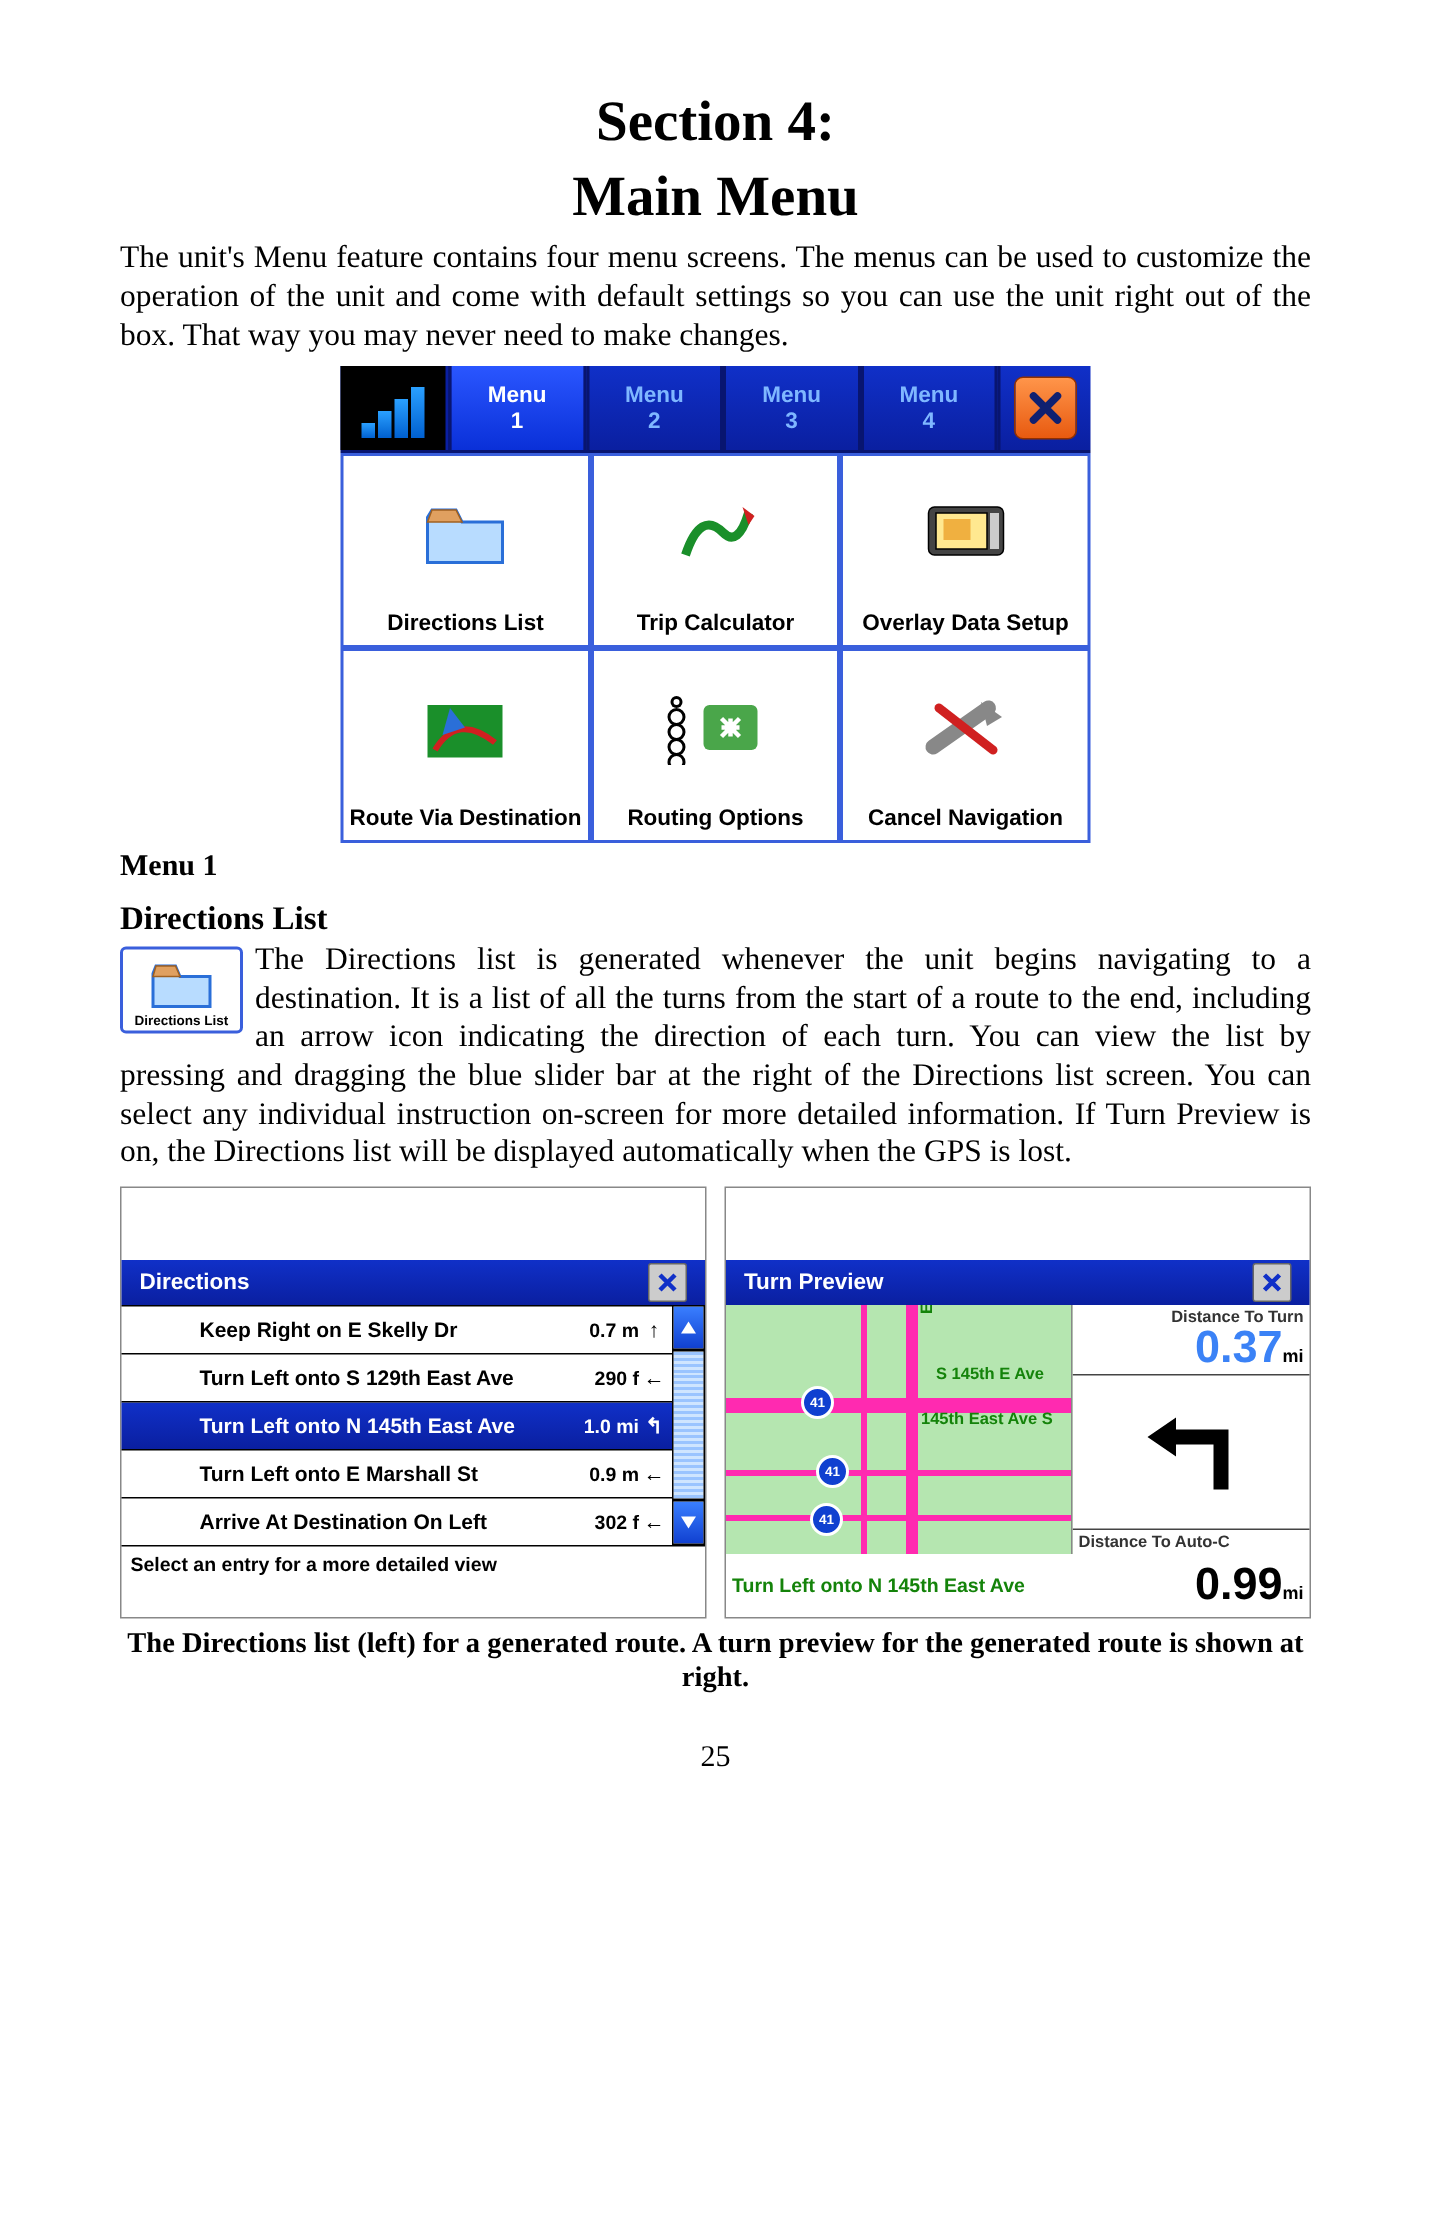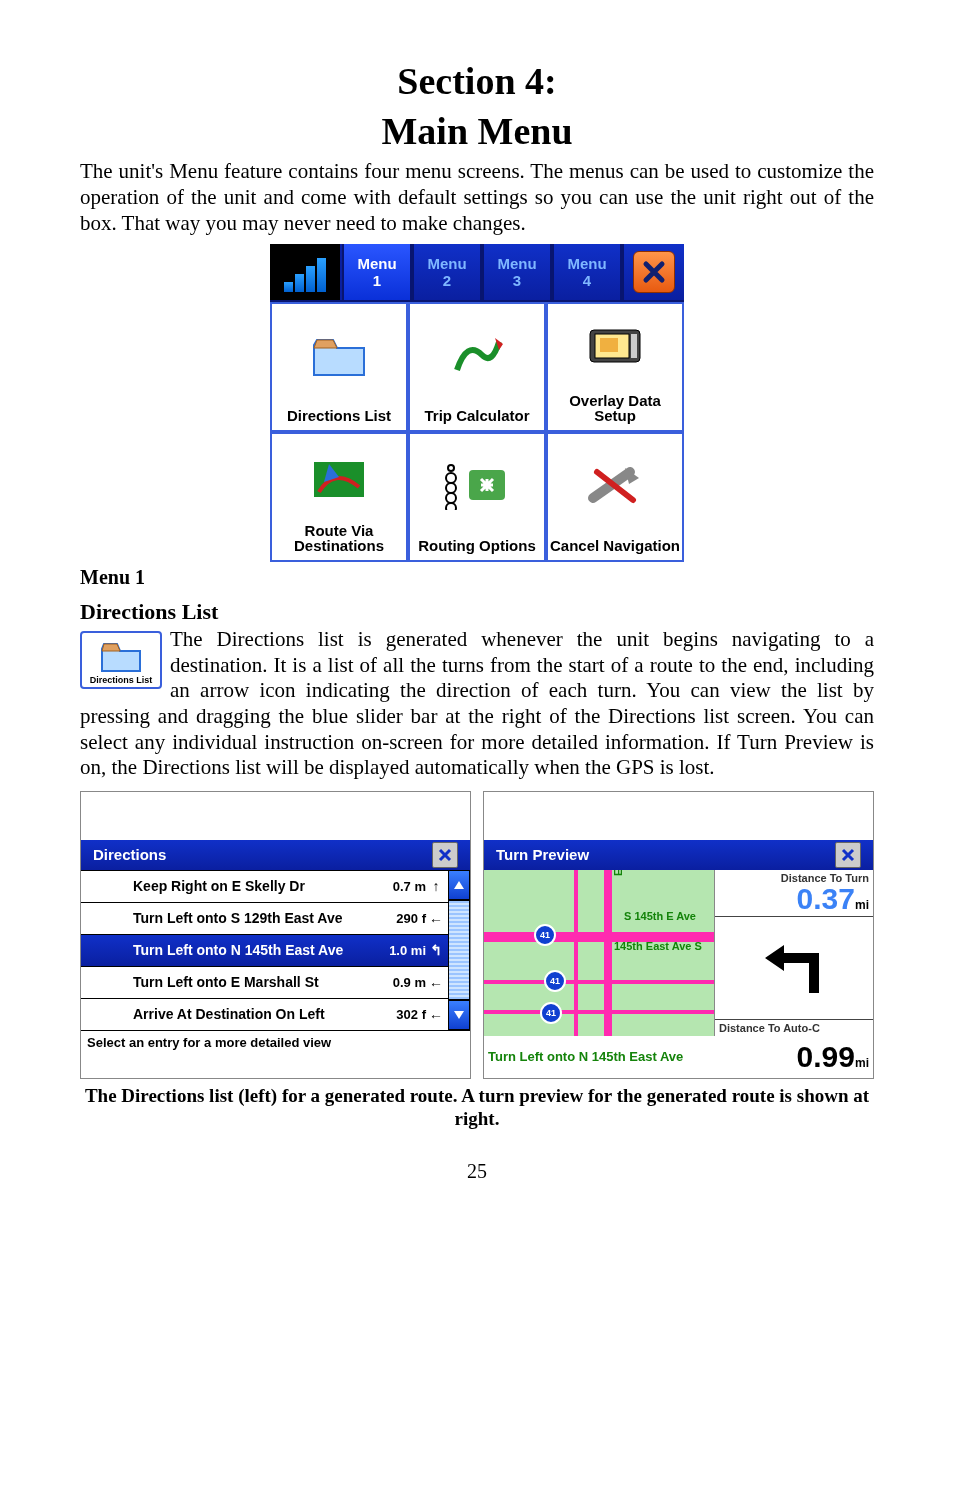--- a/index.html
+++ b/index.html
@@ -61,21 +61,21 @@
   }
   .page-num {
     text-align: center;
     font-size: 20px;
     margin-top: 30px;
   }
 
   
   .menu-outer {
     display: inline-block;
-    width: 414px;
+    width: 500px;
     background: #fff;
     text-align: left;
     vertical-align: top;
   }
   .tabbar {
     display: flex;
     height: 56px;
     background: linear-gradient(#1030c8,#0a1fa0);
     align-items: stretch;
     border-bottom: 2px solid #081570;
@@ -293,21 +293,21 @@
         <div class="cell-label">Overlay Data Setup</div>
       </div>
       <div class="menu-cell">
         <div class="cell-icon">
           <svg width="60" height="50" viewBox="0 0 60 50">
               <path d="M5 10 L55 10 L55 45 L5 45 Z" fill="#1a8f2a"></path>
               <path d="M10 40 Q25 15 50 35" stroke="#d02020" stroke-width="4" fill="none"></path>
               <path d="M20 12 L30 25 L15 30 Z" fill="#2a6fd8"></path>
             </svg>
         </div>
-        <div class="cell-label">Route Via Destinations</div>
+        <div class="cell-label">Route Via Destination</div>
       </div>
       <div class="menu-cell">
         <div class="cell-icon">
           <svg width="80" height="50" viewBox="0 0 80 50">
             <circle cx="14" cy="8" r="4" fill="#000"></circle>
               <circle cx="14" cy="8" r="2" fill="#fff"></circle>
             <circle cx="14" cy="18" r="5" fill="none" stroke="#000" stroke-width="2"></circle>
             <circle cx="14" cy="28" r="5" fill="none" stroke="#000" stroke-width="2"></circle>
             <circle cx="14" cy="38" r="5" fill="none" stroke="#000" stroke-width="2"></circle>
             <circle cx="14" cy="48" r="5" fill="none" stroke="#000" stroke-width="2"></circle>

